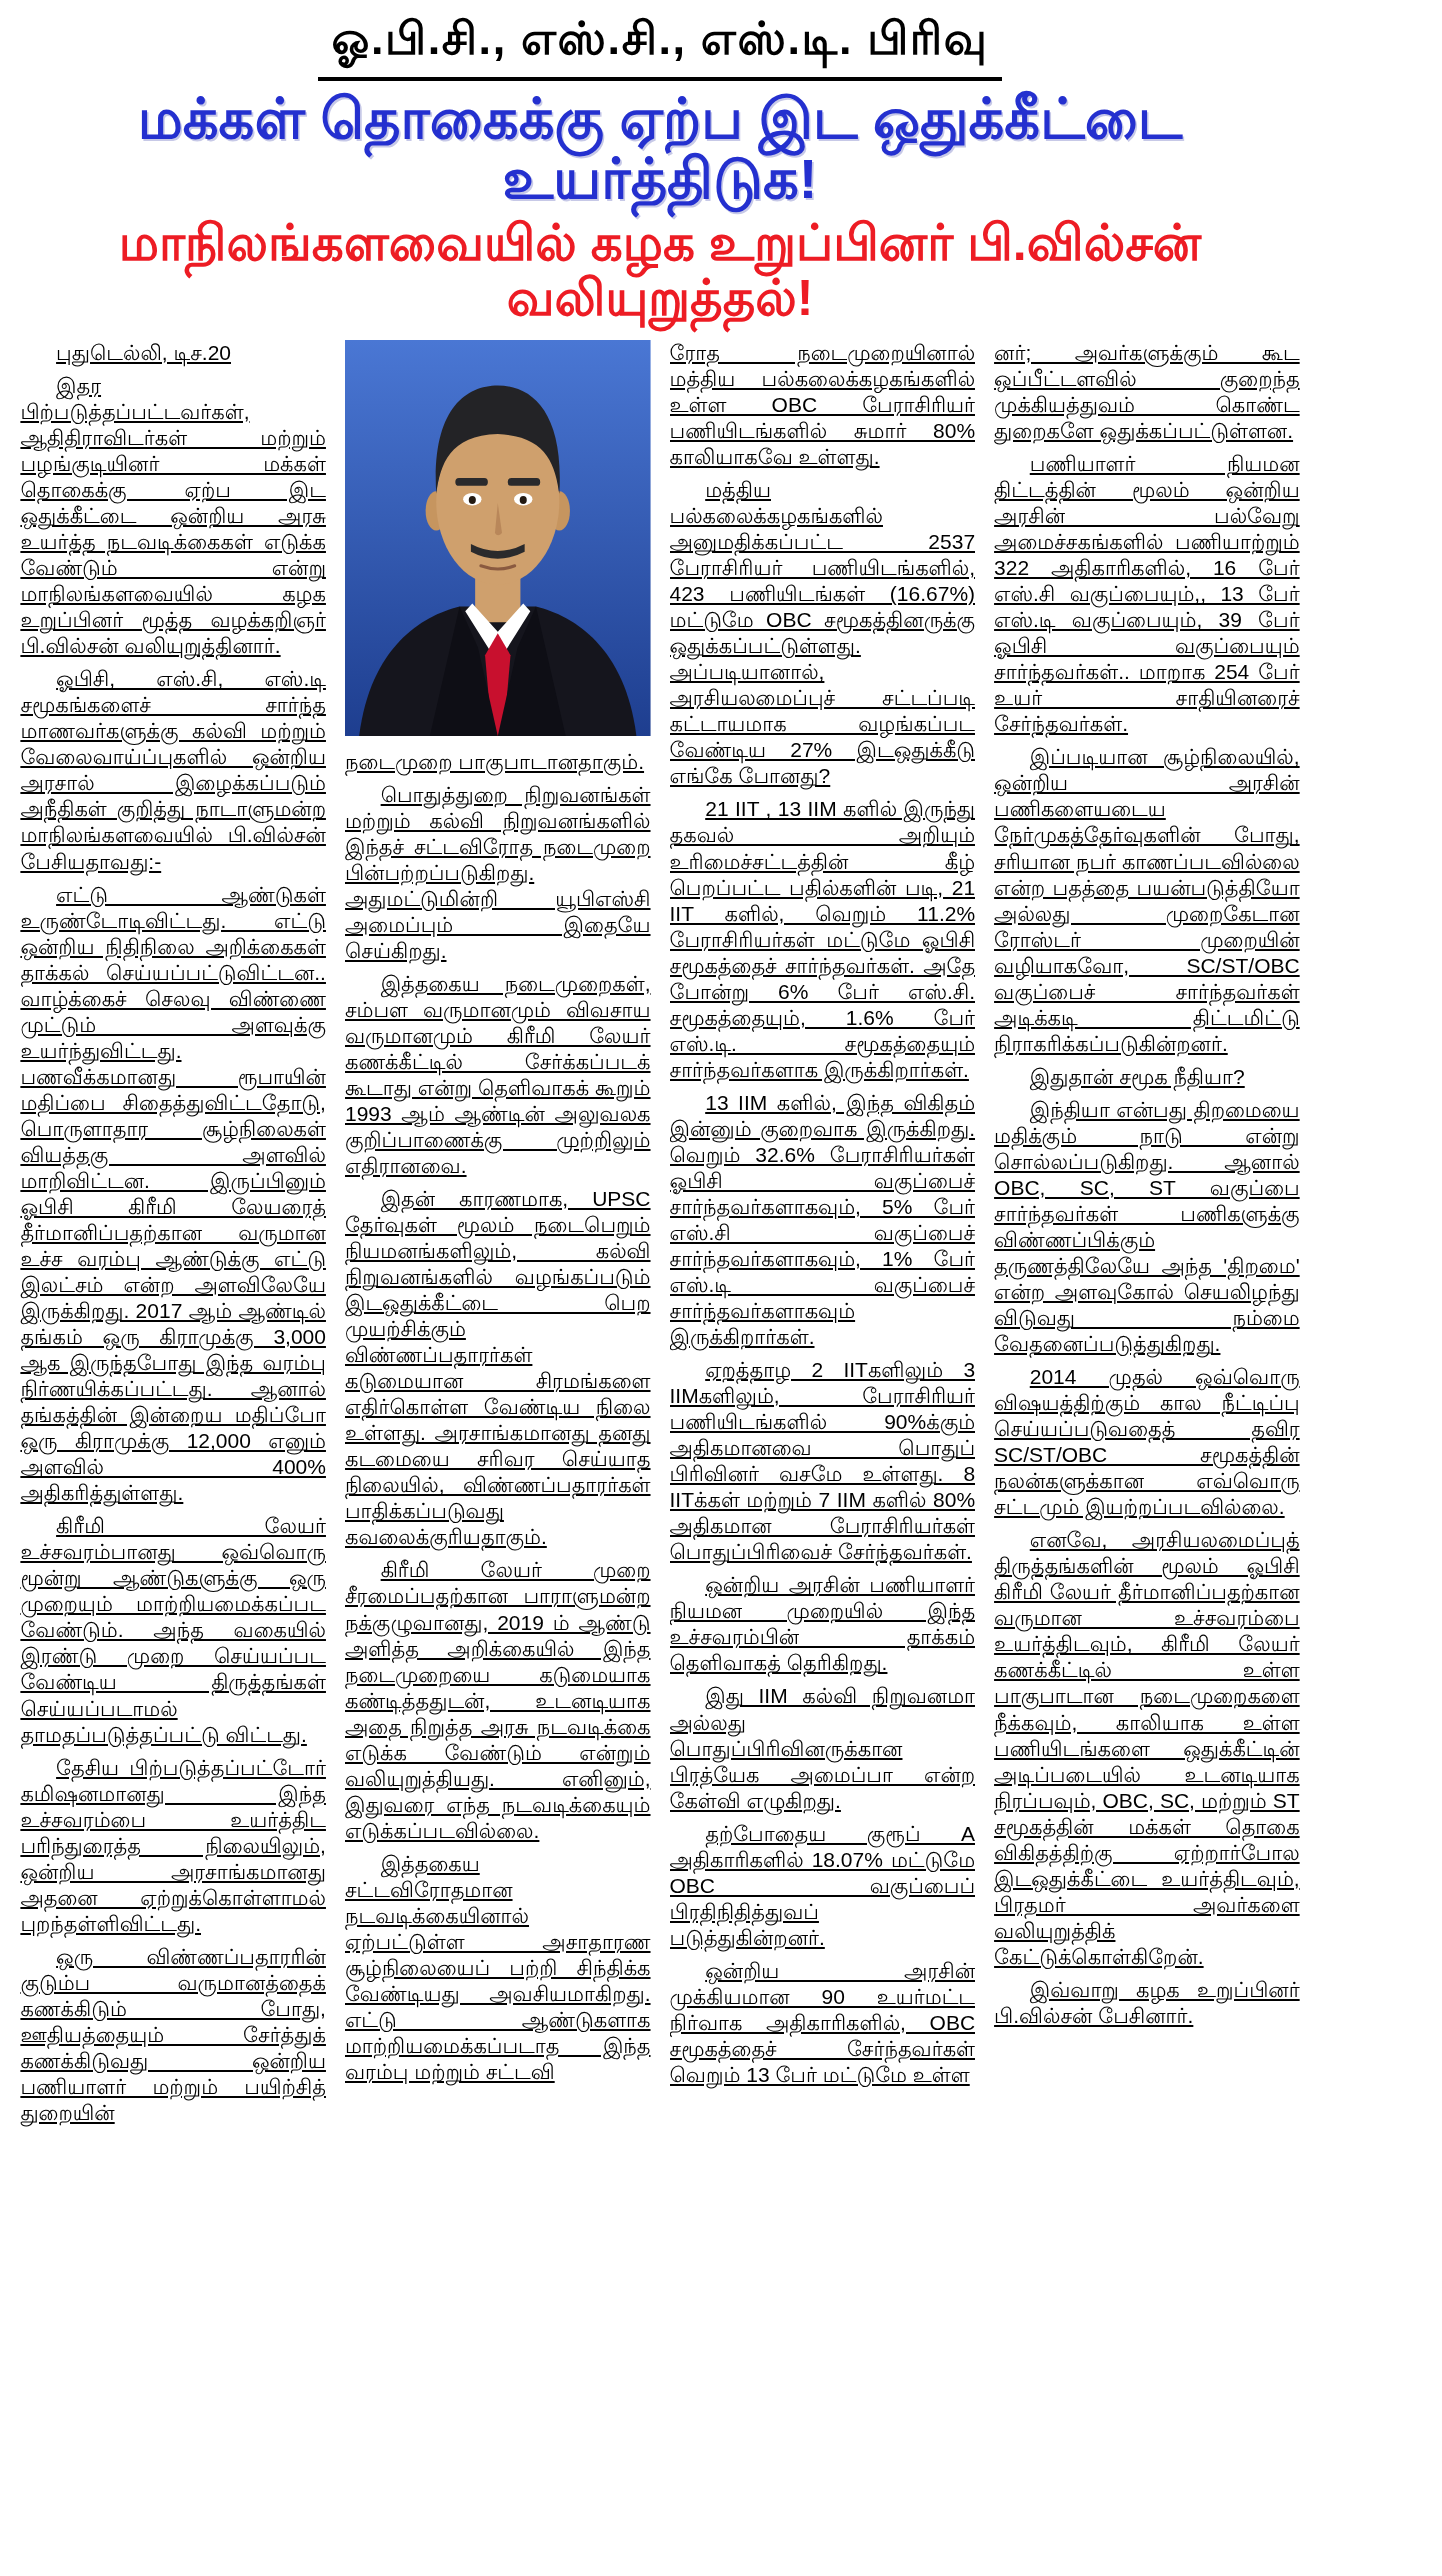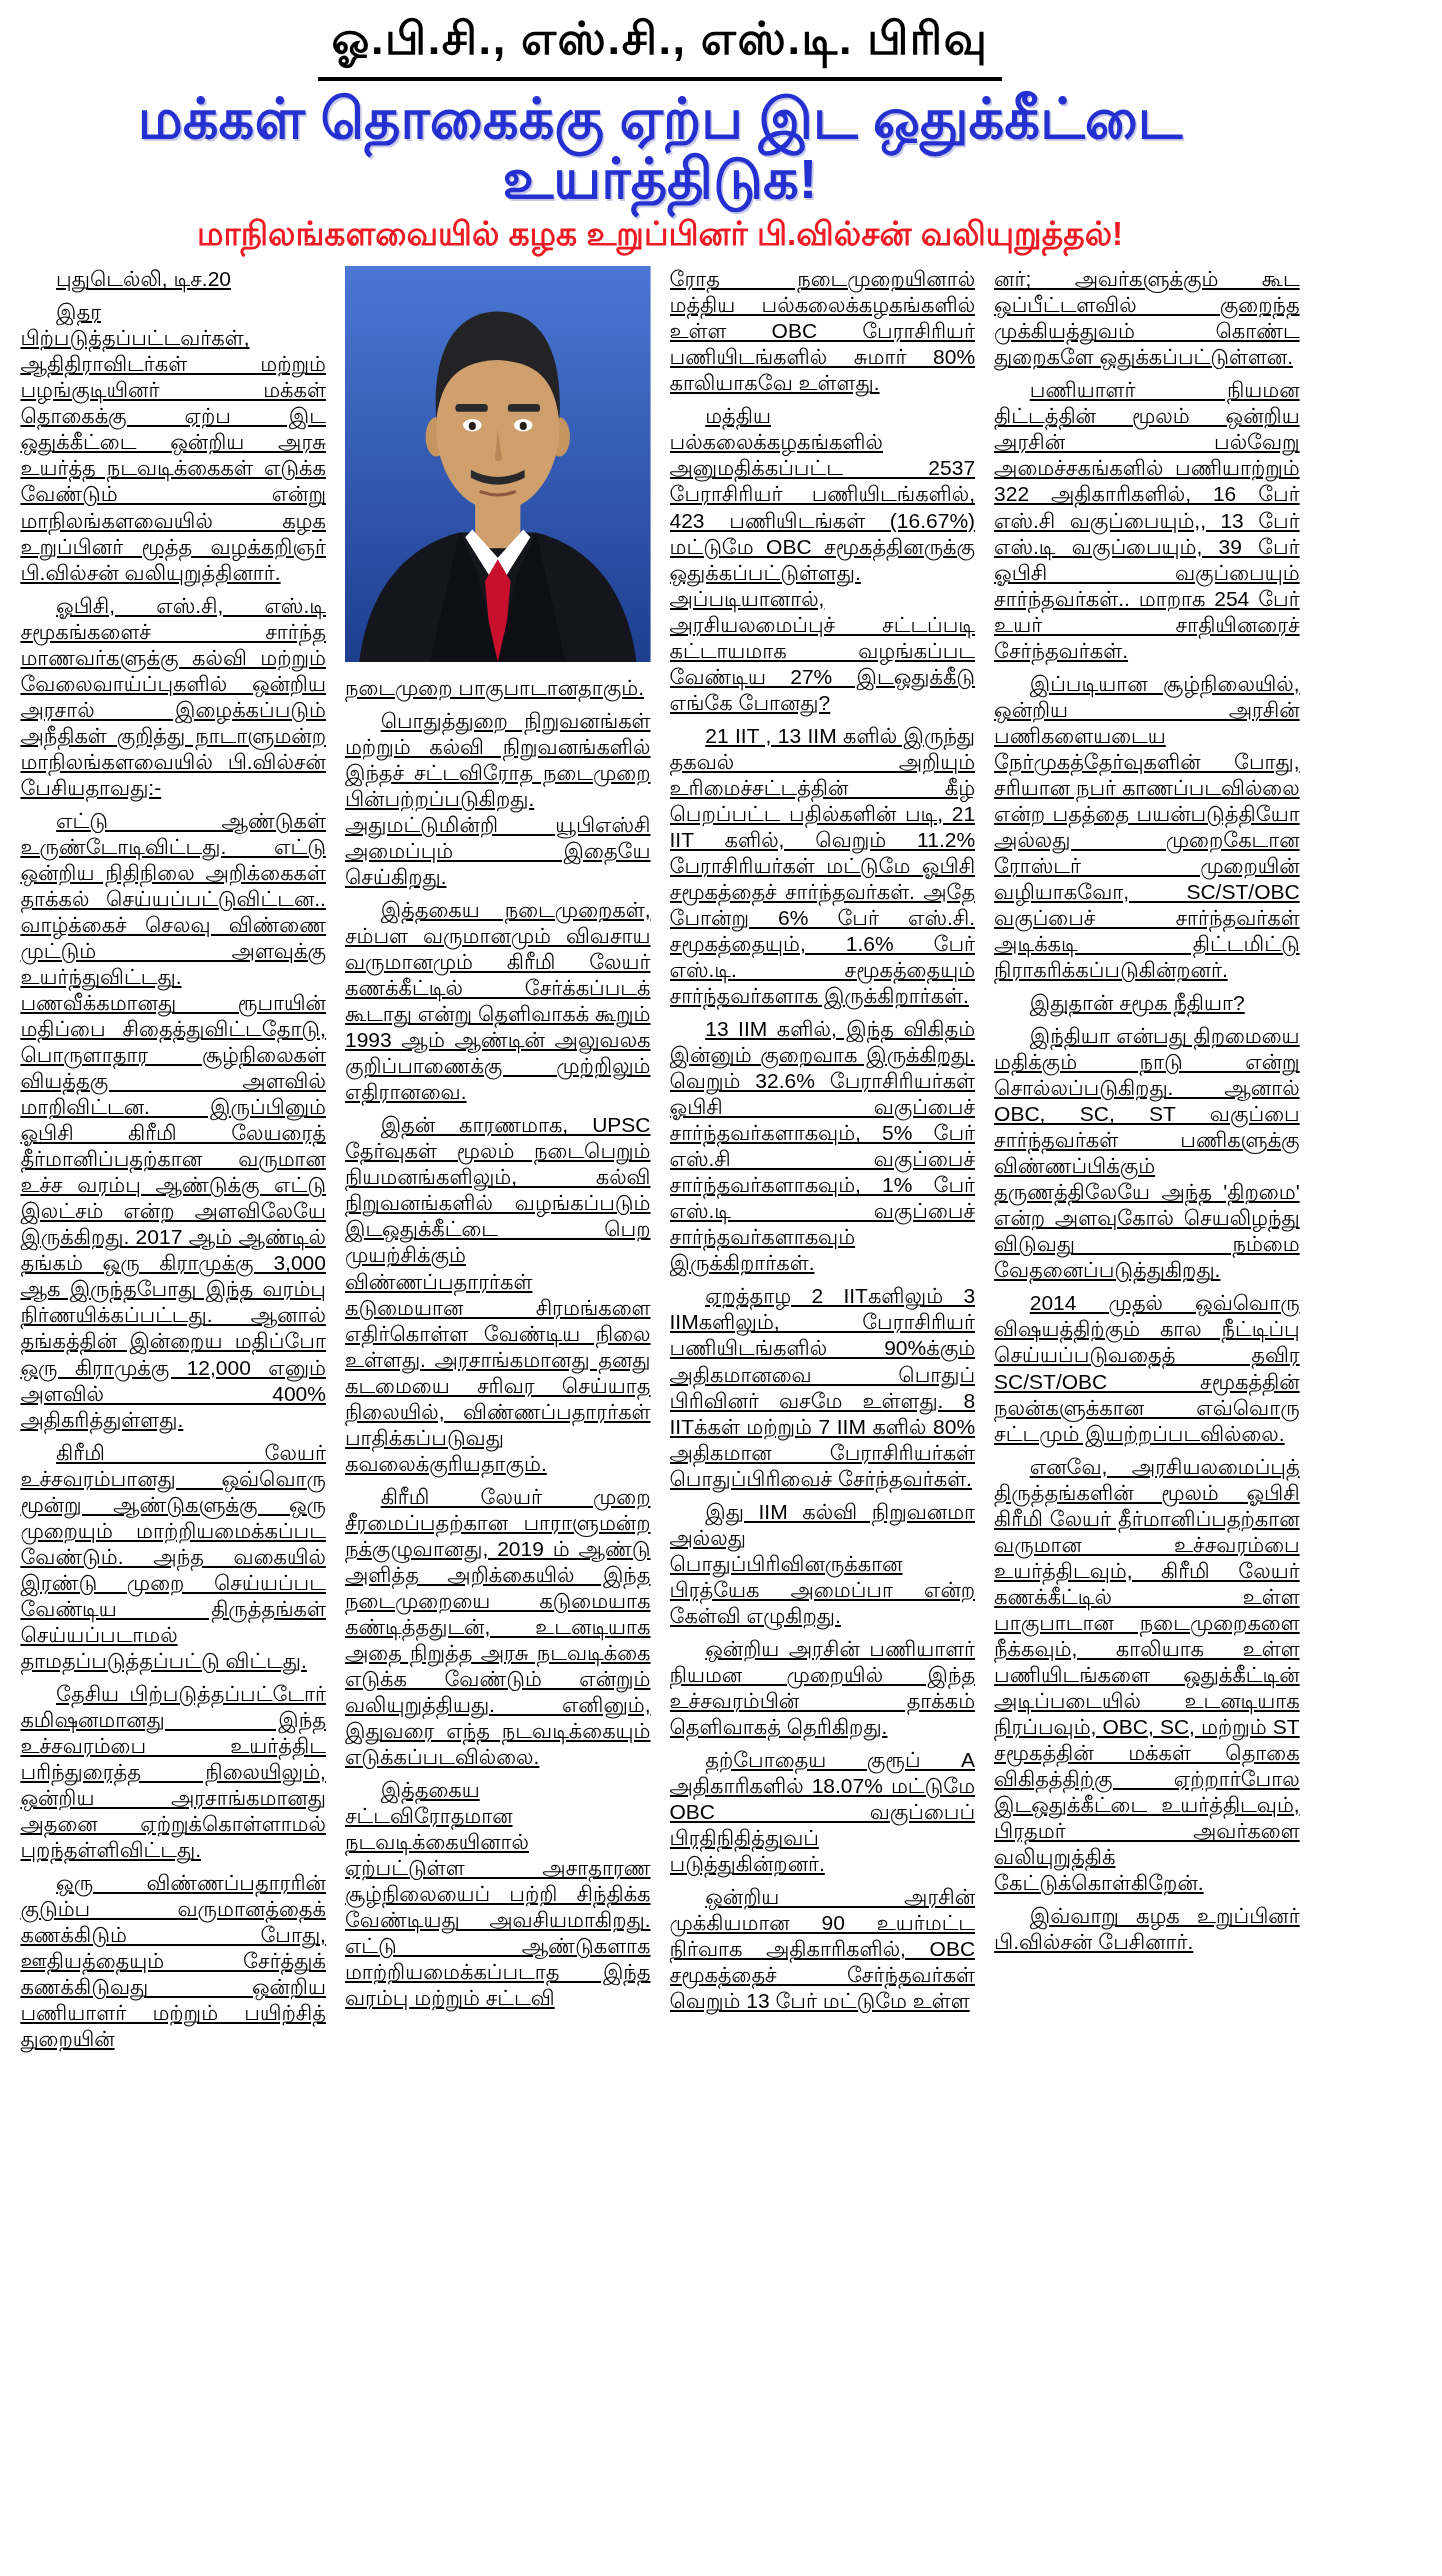--- a/index.html
+++ b/index.html
@@ -14,21 +14,21 @@
   .kicker{
     display:inline-block;font-size:45px;font-weight:bold;letter-spacing:1.6px;
     border-bottom:4.7px solid #000;padding:0 14px 6.3px;
   }
   .headline{
     text-align:center;font-size:56px;font-weight:bold;line-height:1.08;
     color:var(--headline-blue,#2430cf);margin:7.8px 0 6.3px;
     text-shadow:1.6px 1.6px 0 rgba(30,40,160,0.25);
   }
   .subheadline{
-    text-align:center;font-size:33px;font-weight:bold;line-height:1.1;
+    text-align:center;font-size:50px;font-weight:bold;line-height:1.1;
     color:var(--subheadline-red,#ed1c24);margin:3.1px 0 7.8px;
   }
   .columns{display:flex;gap:19px;align-items:stretch;height:2260px;overflow:hidden;}
   .col{flex:1 1 0;min-width:0;text-align:justify;font-size:21px;line-height:1.24;overflow:hidden;text-decoration:underline;}
   .para{margin:0 0 7px;text-indent:1.7em;}
   .continuation .para:first-of-type{text-indent:0;}
   .photo-wrap{margin:0 0 12.6px;padding:0;}
   .photo-wrap svg{display:block;width:100%;height:396px;}
 </style>
 </head>
@@ -99,22 +99,22 @@
         </div>
     </div>
 
     <div class="col continuation">
 
     <p class="para">ரோத நடைமுறையினால் மத்திய பல்கலைக்கழகங்களில் உள்ள OBC பேராசிரியர் பணியிடங்களில் சுமார் 80% காலியாகவே உள்ளது.</p>
         <p class="para">மத்திய பல்கலைக்கழகங்களில் அனுமதிக்கப்பட்ட 2537 பேராசிரியர் பணியிடங்களில், 423 பணியிடங்கள் (16.67%) மட்டுமே OBC சமூகத்தினருக்கு ஒதுக்கப்பட்டுள்ளது. அப்படியானால், அரசியலமைப்புச் சட்டப்படி கட்டாயமாக வழங்கப்பட வேண்டிய 27% இடஒதுக்கீடு எங்கே போனது?</p>
         <p class="para">21 IIT , 13 IIM களில் இருந்து தகவல் அறியும் உரிமைச்சட்டத்தின் கீழ் பெறப்பட்ட பதில்களின் படி, 21 IIT களில், வெறும் 11.2% பேராசிரியர்கள் மட்டுமே ஓபிசி சமூகத்தைச் சார்ந்தவர்கள். அதே போன்று 6% பேர் எஸ்.சி. சமூகத்தையும், 1.6% பேர் எஸ்.டி. சமூகத்தையும் சார்ந்தவர்களாக இருக்கிறார்கள்.</p>
         <p class="para">13 IIM களில், இந்த விகிதம் இன்னும் குறைவாக இருக்கிறது. வெறும் 32.6% பேராசிரியர்கள் ஓபிசி வகுப்பைச் சார்ந்தவர்களாகவும், 5% பேர் எஸ்.சி வகுப்பைச் சார்ந்தவர்களாகவும், 1% பேர் எஸ்.டி வகுப்பைச் சார்ந்தவர்களாகவும் இருக்கிறார்கள்.</p>
         <p class="para">ஏறத்தாழ 2 IITகளிலும் 3 IIMகளிலும், பேராசிரியர் பணியிடங்களில் 90%க்கும் அதிகமானவை பொதுப் பிரிவினர் வசமே உள்ளது. 8 IITக்கள் மற்றும் 7 IIM களில் 80% அதிகமான பேராசிரியர்கள் பொதுப்பிரிவைச் சேர்ந்தவர்கள்.</p>
+        <p class="para">ஒன்றிய அரசின் பணியாளர் நியமன முறையில் இந்த உச்சவரம்பின் தாக்கம் தெளிவாகத் தெரிகிறது.</p>
         <p class="para">இது IIM கல்வி நிறுவனமா அல்லது பொதுப்பிரிவினருக்கான பிரத்யேக அமைப்பா என்ற கேள்வி எழுகிறது.</p>
-        <p class="para">ஒன்றிய அரசின் பணியாளர் நியமன முறையில் இந்த உச்சவரம்பின் தாக்கம் தெளிவாகத் தெரிகிறது.</p>
         <p class="para">தற்போதைய குரூப் A அதிகாரிகளில் 18.07% மட்டுமே OBC வகுப்பைப் பிரதிநிதித்துவப் படுத்துகின்றனர்.</p>
         <p class="para">ஒன்றிய அரசின் முக்கியமான 90 உயர்மட்ட நிர்வாக அதிகாரிகளில், OBC சமூகத்தைச் சேர்ந்தவர்கள் வெறும் 13 பேர் மட்டுமே உள்ள</p>
       </div>
 
     <div class="col continuation">
 
     <p class="para">னர்; அவர்களுக்கும் கூட ஒப்பீட்டளவில் குறைந்த முக்கியத்துவம் கொண்ட துறைகளே ஒதுக்கப்பட்டுள்ளன.</p>
         <p class="para">பணியாளர் நியமன திட்டத்தின் மூலம் ஒன்றிய அரசின் பல்வேறு அமைச்சகங்களில் பணியாற்றும் 322 அதிகாரிகளில், 16 பேர் எஸ்.சி வகுப்பையும்,, 13 பேர் எஸ்.டி வகுப்பையும், 39 பேர் ஓபிசி வகுப்பையும் சார்ந்தவர்கள்.. மாறாக 254 பேர் உயர் சாதியினரைச் சேர்ந்தவர்கள்.</p>
         <p class="para">இப்படியான சூழ்நிலையில், ஒன்றிய அரசின் பணிகளையடைய நேர்முகத்தேர்வுகளின் போது, சரியான நபர் காணப்படவில்லை என்ற பதத்தை பயன்படுத்தியோ அல்லது முறைகேடான ரோஸ்டர் முறையின் வழியாகவோ, SC/ST/OBC வகுப்பைச் சார்ந்தவர்கள் அடிக்கடி திட்டமிட்டு நிராகரிக்கப்படுகின்றனர்.</p>
         <p class="para">இதுதான் சமூக நீதியா?</p>

